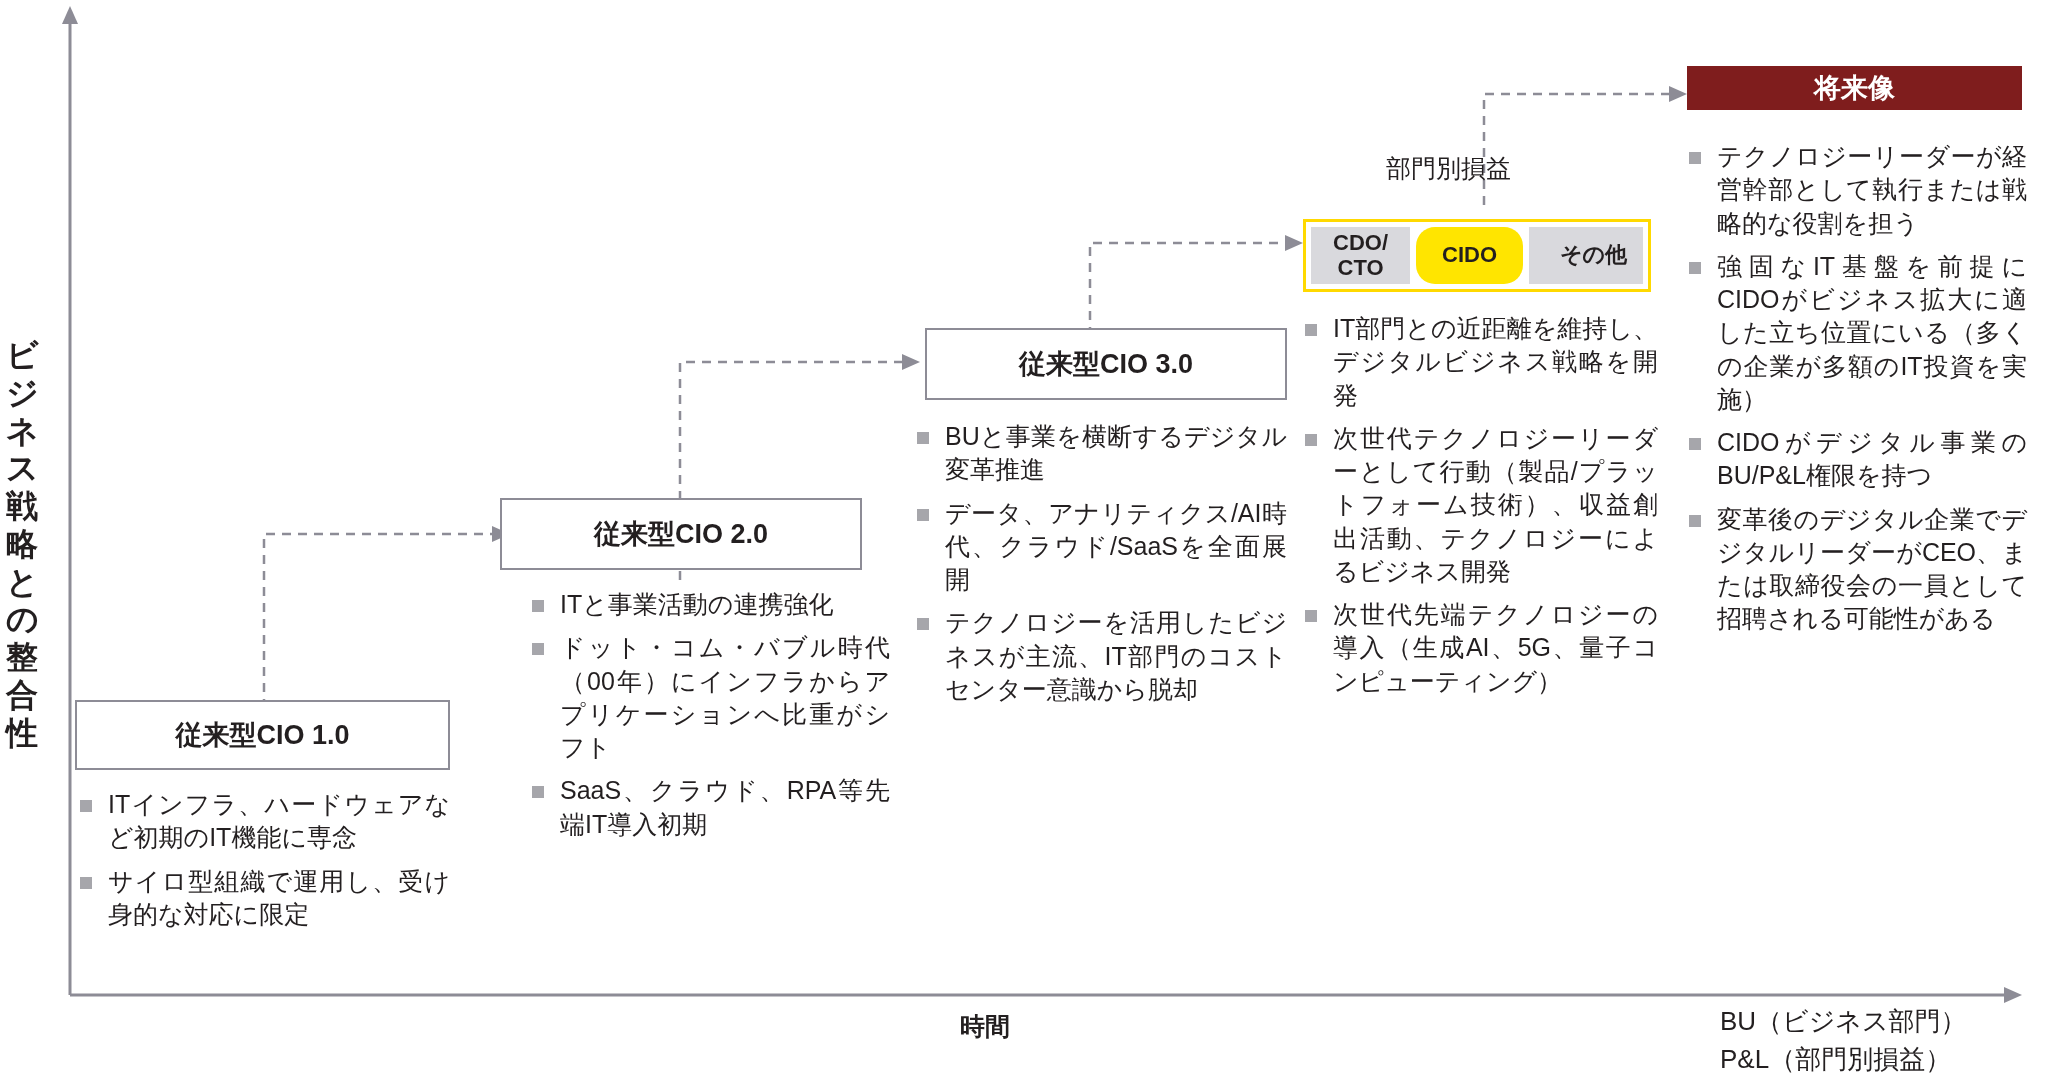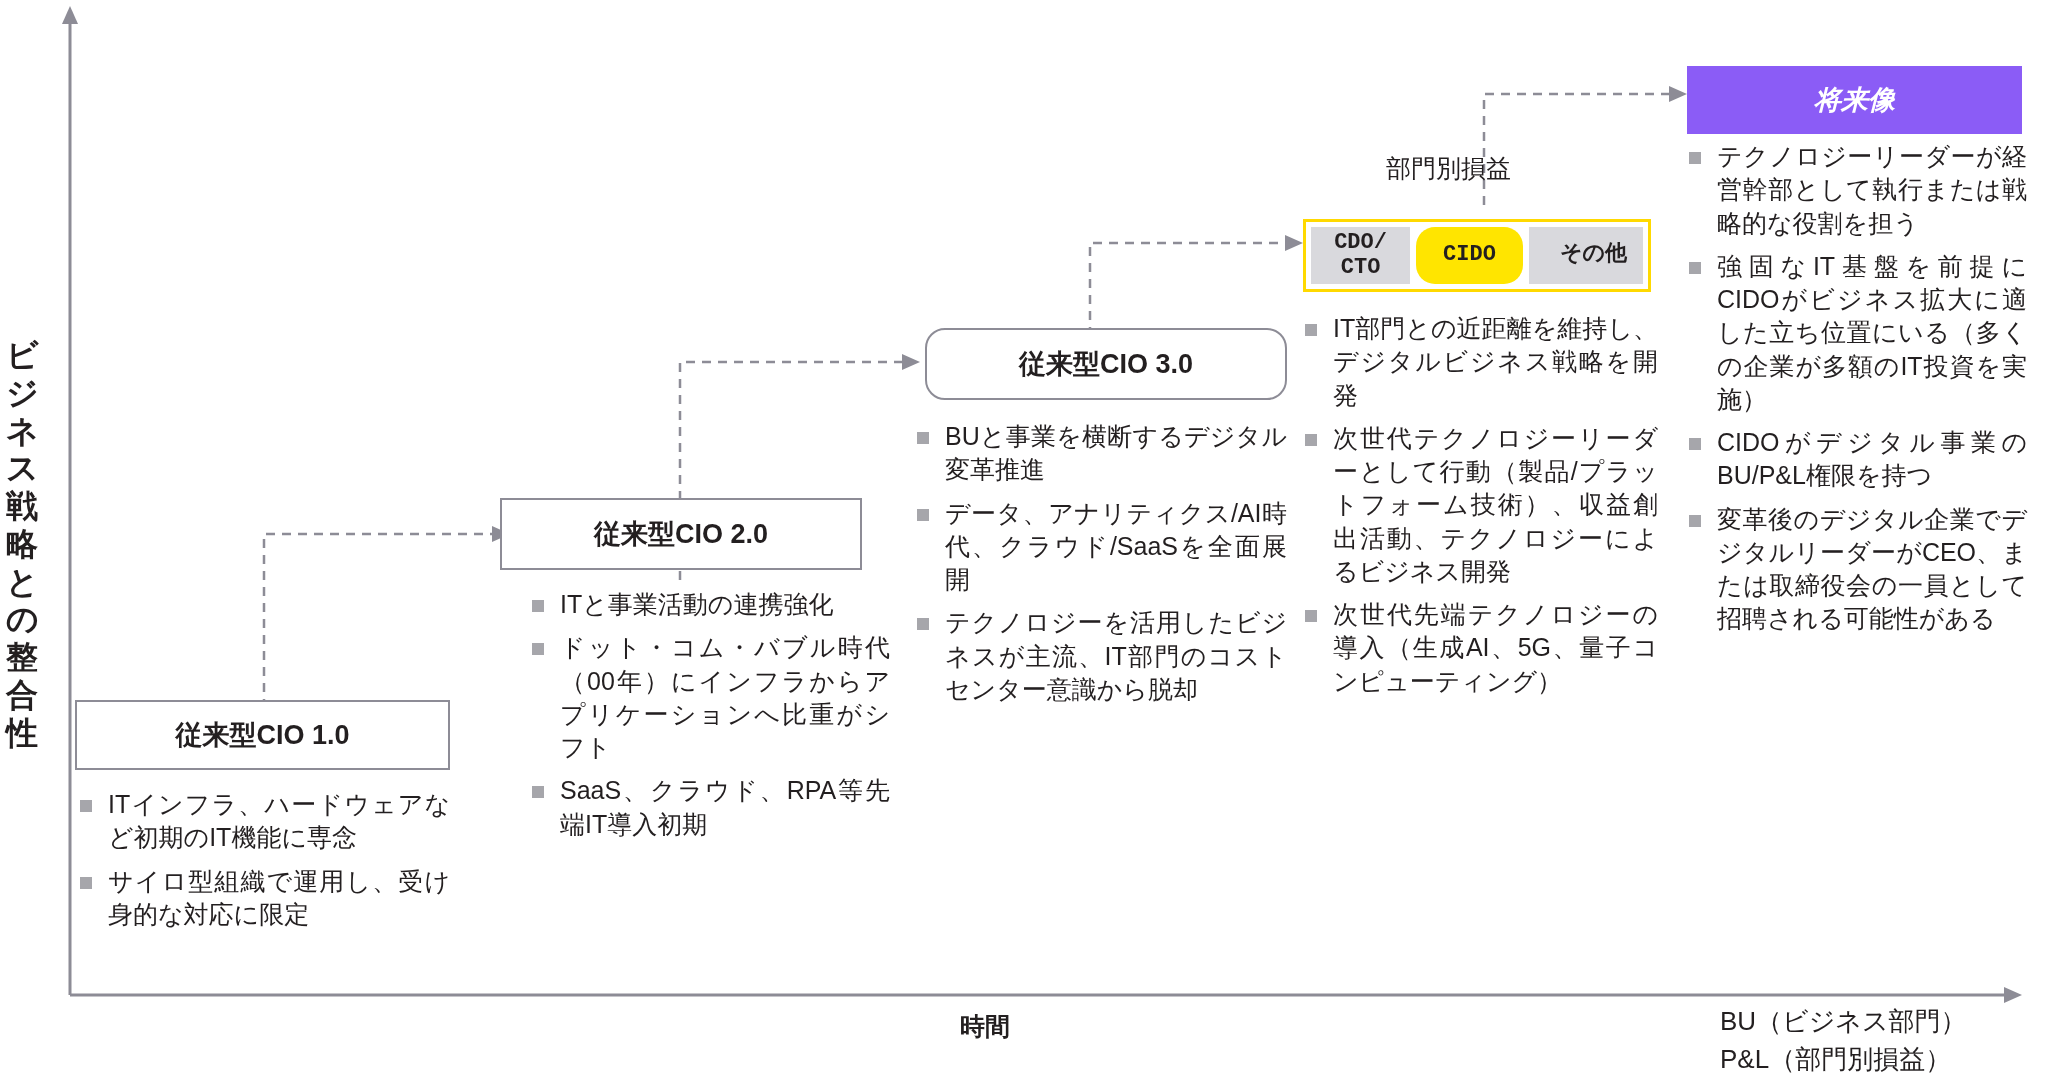--- a/index.html
+++ b/index.html
@@ -61,21 +61,21 @@
     border: 2px solid #8d8c96;
     background: #ffffff;
     display: flex;
     align-items: center;
     justify-content: center;
     font-weight: bold;
     color: #231f20;
   }
   .stage-title-1 { font-size: 27px; }
   .stage-title-2 { font-size: 27px; }
-  .stage-title-3 { font-size: 27px; border-radius: 20px; }
+  .stage-title-3 { font-size: 27px; }
 
   .bullets {
     position: absolute;
     box-sizing: border-box;
   }
   .bullets ul {
     list-style: none;
     margin: 0;
     padding: 0;
   }
@@ -101,29 +101,28 @@
   .bullets li.bold {
     font-weight: bold;
   }
 
   
   .future-header {
     position: absolute;
     left: 1687px;
     top: 66px;
     width: 335px;
-    height: 68px;
-    background: #8b5cf6;
+    height: 44px;
+    background: #7f1d1d;
     color: #ffffff;
     display: flex;
     align-items: center;
     justify-content: center;
     font-size: 27px;
     font-weight: bold;
-    font-style: italic;
   }
 
   
   .role-group {
     position: absolute;
     left: 1303px;
     top: 219px;
     width: 348px;
     height: 73px;
     box-sizing: border-box;
@@ -138,21 +137,20 @@
     flex: 1 1 auto;
     height: 57px;
     display: flex;
     align-items: center;
     justify-content: center;
     text-align: center;
     font-size: 22px;
     font-weight: bold;
     line-height: 1.12;
     color: #231f20;
-    font-family: Liberation Mono, monospace;
   }
   .role-chip.gray { background: #d9d9dd; }
   .role-chip.yellow { background: #ffe500; }
   .role-caption {
     position: absolute;
     left: 1386px;
     top: 152px;
     font-size: 25px;
     color: #231f20;
   }

